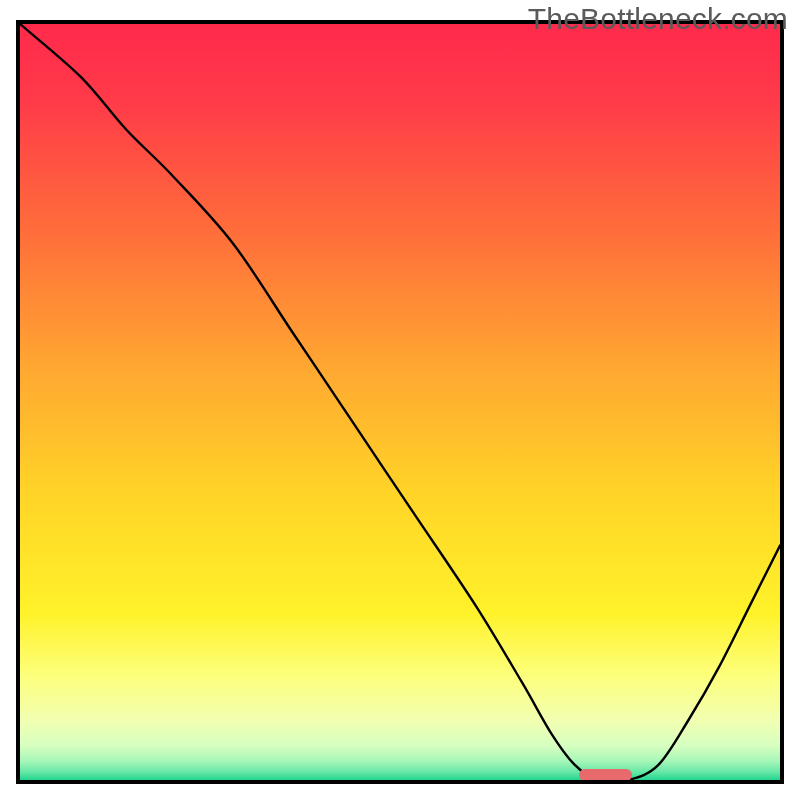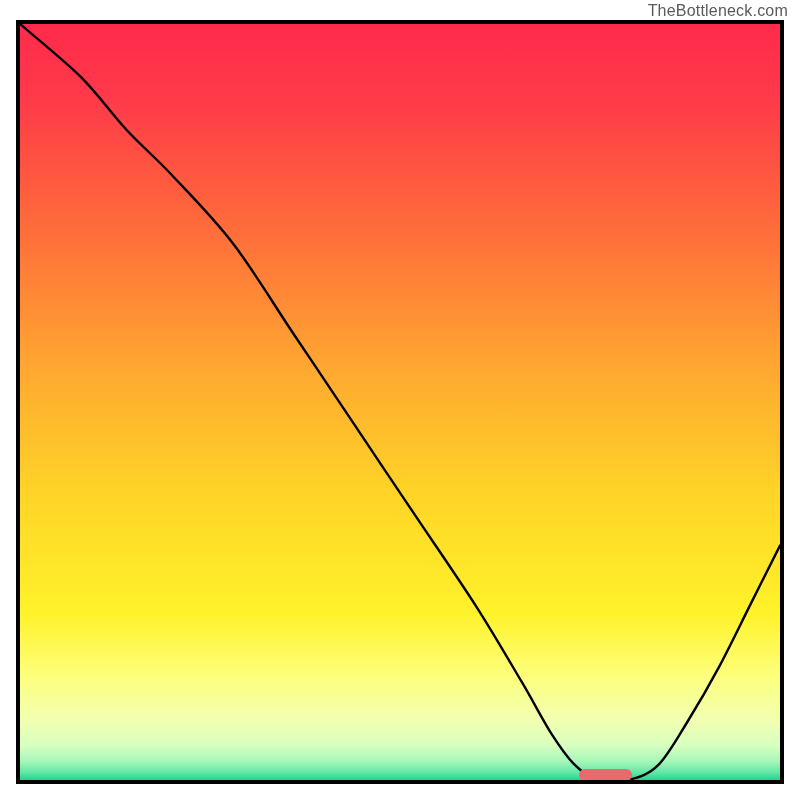--- a/index.html
+++ b/index.html
@@ -9,21 +9,21 @@
     height: 800px;
     overflow: hidden;
     background: #ffffff;
     font-family: Arial, Helvetica, sans-serif;
   }
   .watermark {
     position: absolute;
     top: 2px;
     right: 12px;
     color: #5a5a5a;
-    font-size: 16px;
+    font-size: 30px;
     font-weight: 400;
     letter-spacing: 0.2px;
     z-index: 5;
   }
   .frame {
     position: absolute;
     left: 16px;
     top: 20px;
     width: 768px;
     height: 764px;

